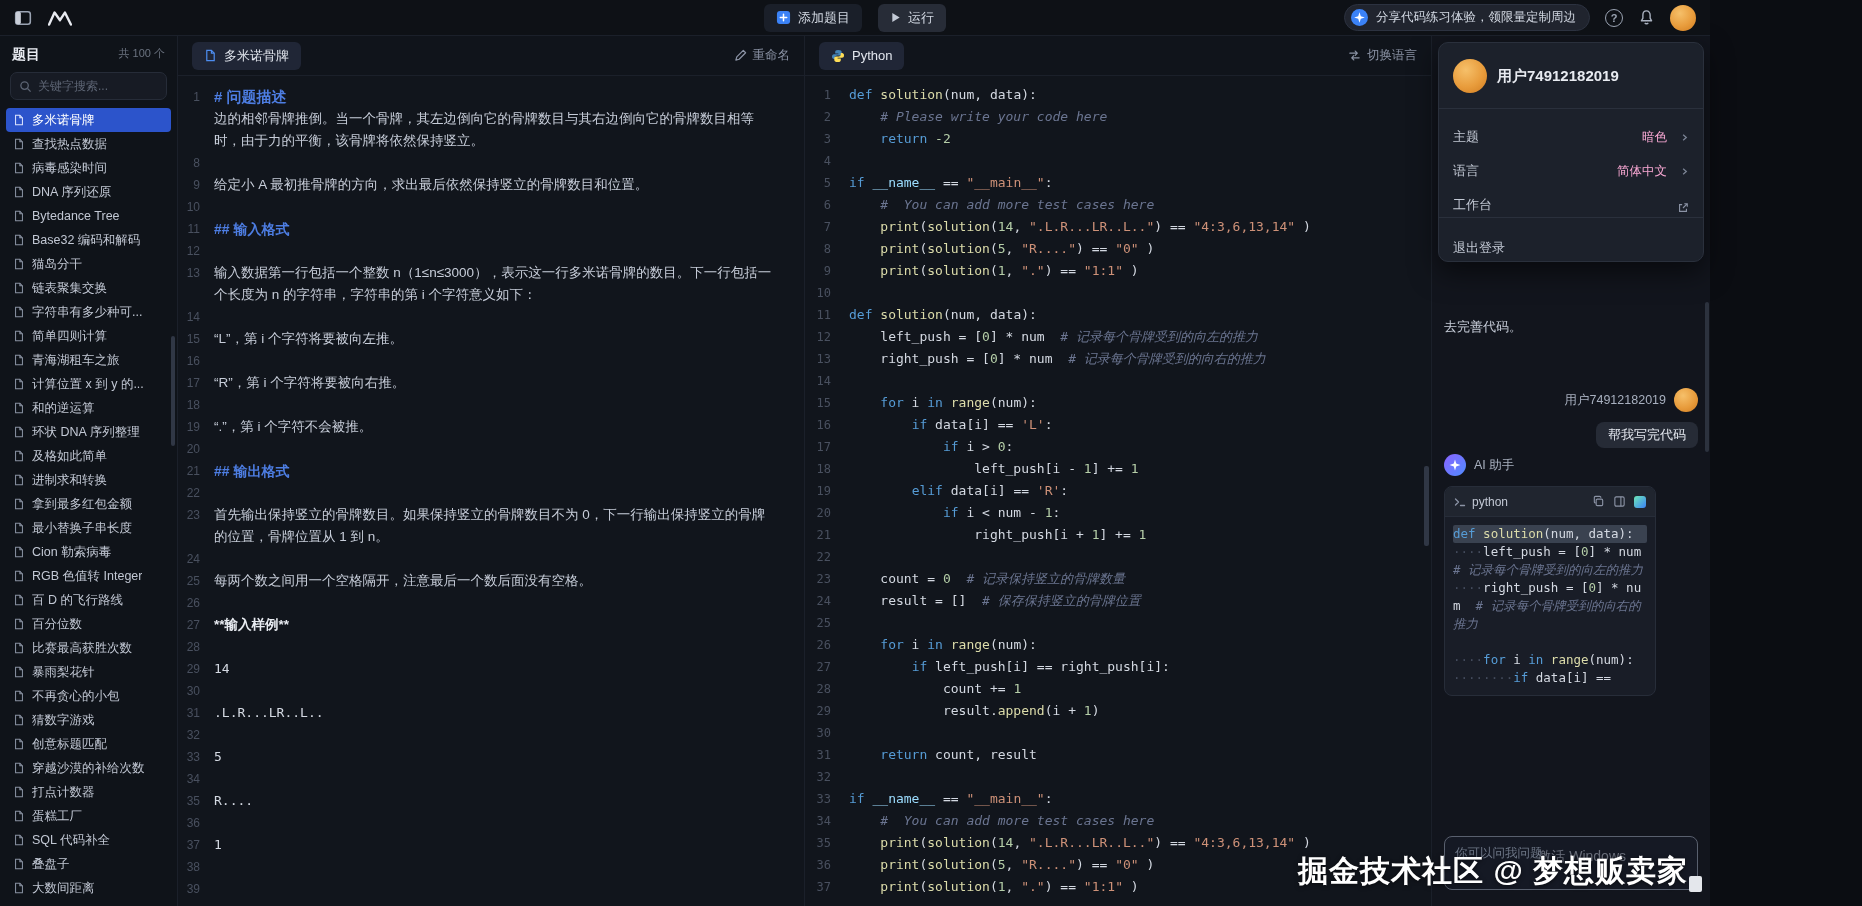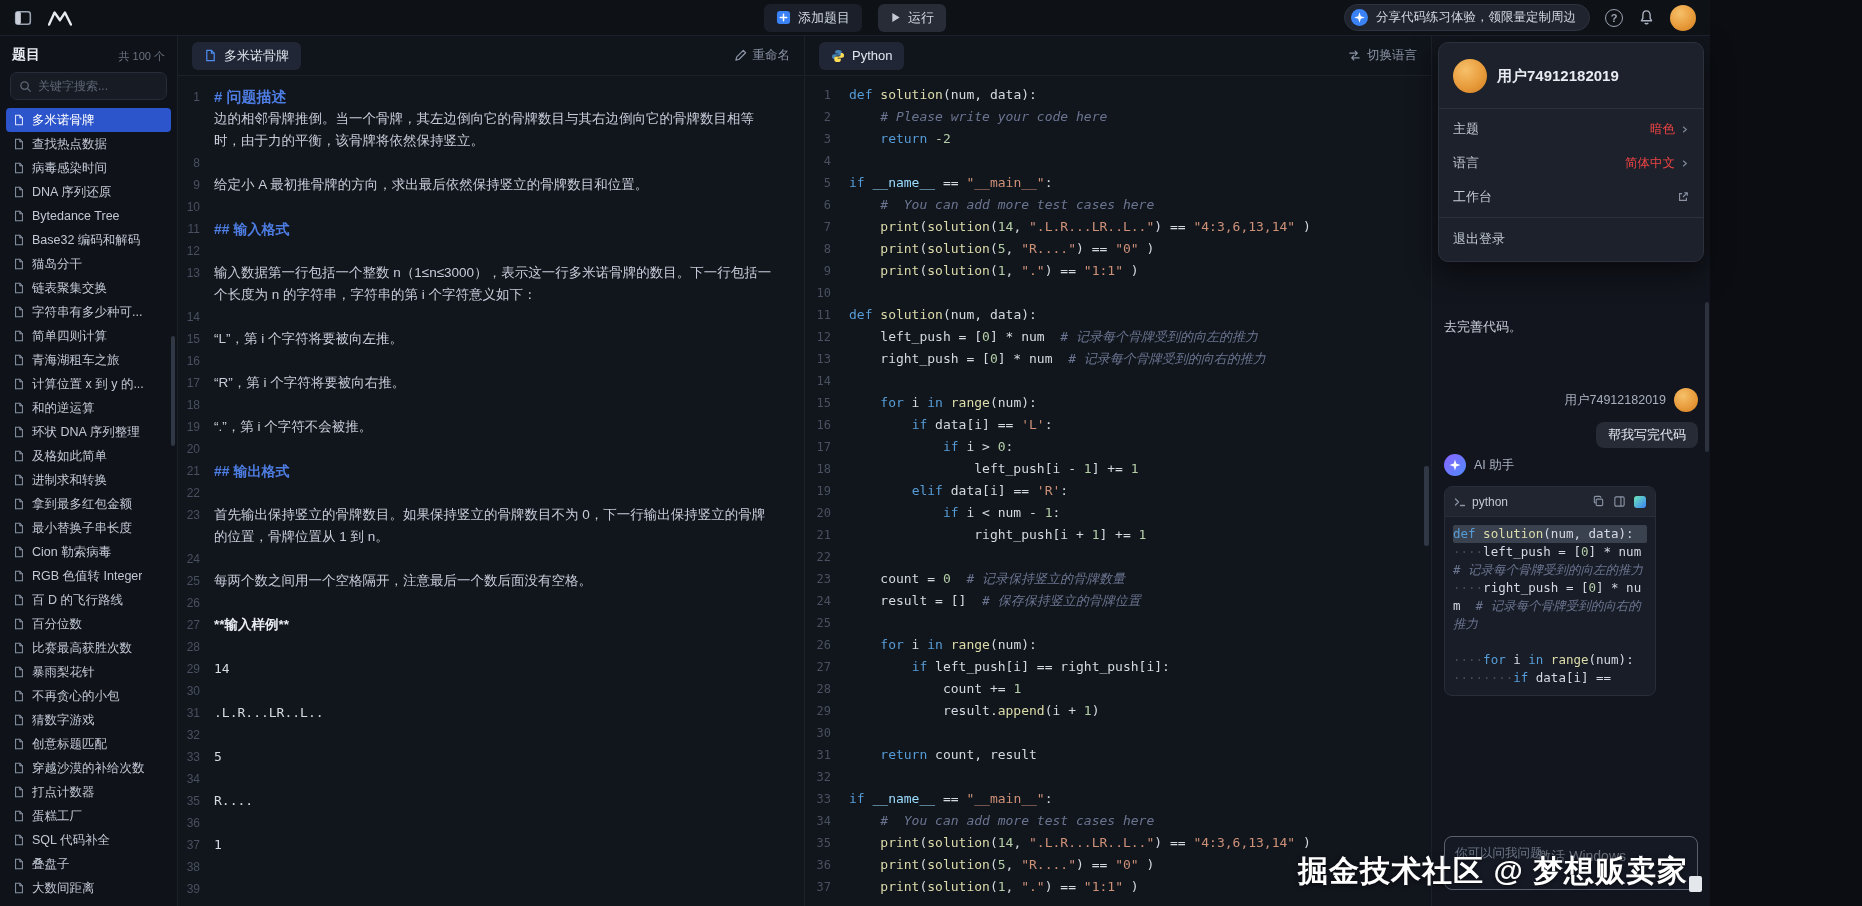--- a/index.html
+++ b/index.html
@@ -26,21 +26,21 @@
   .avatar.xs{width:24px;height:24px}
   .icon{display:inline-flex;align-items:center;justify-content:center}
   .icon svg{display:block}
 
   
   .main{flex:1;display:flex;min-height:0}
 
   
   .sidebar{width:178px;flex:0 0 178px;background:#0f1319;border-right:1px solid #1b202a;
     display:flex;flex-direction:column;position:relative}
-  .sb-head{display:flex;align-items:flex-end;justify-content:space-between;padding:10px 12px 6px}
+  .sb-head{display:flex;align-items:flex-start;justify-content:space-between;padding:10px 12px 6px}
   .sb-title{font-size:14px;font-weight:700;color:#e8ebf1}
   .sb-count{font-size:11px;color:#6b7380}
   .sb-search{margin:2px 10px 8px;height:28px;background:#171b24;border:1px solid #262c38;border-radius:7px;
     display:flex;align-items:center;gap:6px;padding:0 8px}
   .sb-search input{background:transparent;border:0;outline:0;color:#aeb6c4;font-size:12px;width:100%;font-family:inherit}
   .sb-search input::placeholder{color:#5d6574}
   .s-list{flex:1;overflow:hidden;padding:0 6px}
   .s-item{display:flex;align-items:center;gap:7px;height:24px;padding:0 7px;border-radius:4px;color:#c2c8d4;
     font-size:12.5px;white-space:nowrap;overflow:hidden;cursor:pointer}
   .s-item .icon{color:#8a93a3;flex:0 0 auto}
@@ -108,22 +108,22 @@
     resize:none;outline:none;font-family:inherit;z-index:20}
   .chat-input::placeholder{color:#6e7787}
   .rc-thumb{position:absolute;right:1px;top:266px;width:4px;height:150px;background:#2c323e;border-radius:2px}
 
   
   .dropdown{position:absolute;top:6px;left:6px;right:6px;z-index:25;background:#1c212b;
     border:1px solid #2a303c;border-radius:10px;padding:4px 0 4px;box-shadow:0 10px 28px rgba(0,0,0,.55)}
   .dd-head{display:flex;align-items:center;gap:10px;padding:12px 14px}
   .dd-name{font-size:15px;font-weight:700;color:#e8ebf1}
   .dd-div{height:1px;background:#2a303c;margin:3px 0}
-  .dd-row{display:flex;align-items:center;height:34px;padding:0 14px;font-size:13px;color:#c3c9d5;cursor:pointer}
-  .dd-val{margin-left:auto;color:#ef4444;font-size:12.5px;display:flex;align-items:center;gap:5px}
+  .dd-row{display:flex;align-items:flex-end;height:34px;padding:0 14px;font-size:13px;color:#c3c9d5;cursor:pointer}
+  .dd-val{margin-left:auto;color:#f9a8d4;font-size:12.5px;display:flex;align-items:center;gap:13px}
   .dd-row.logout{height:36px}
 
   
   .wm-juejin{position:absolute;right:22px;bottom:14px;font-size:30px;font-weight:700;color:#fff;
     letter-spacing:1px;z-index:60;pointer-events:none;text-shadow:0 1px 4px rgba(0,0,0,.6);white-space:nowrap}
   .wm-win{position:absolute;right:84px;bottom:40px;font-size:14px;color:rgba(175,181,193,.55);
     z-index:59;pointer-events:none;white-space:nowrap}
   .ime-box{position:absolute;right:8px;bottom:14px;width:13px;height:16px;background:#e4e7ec;
     border-radius:2px;z-index:61}
 </style>

